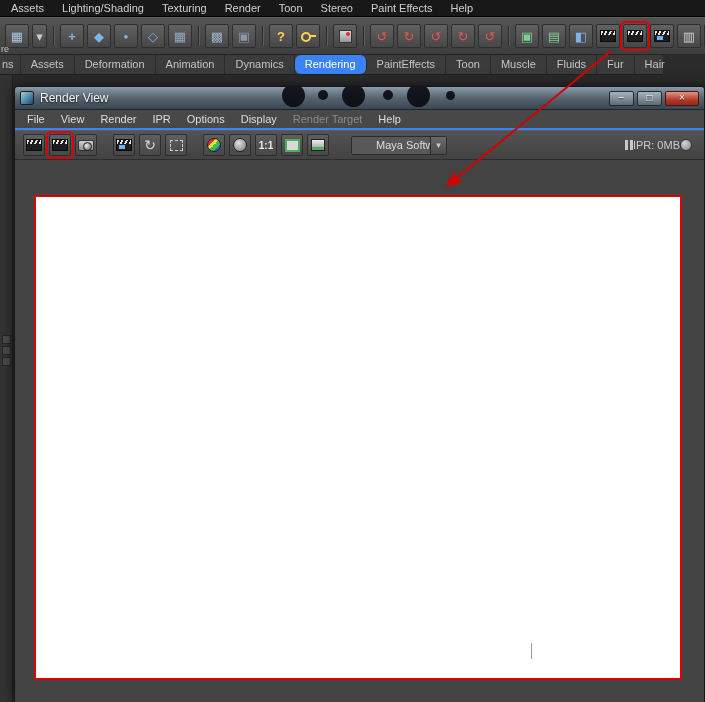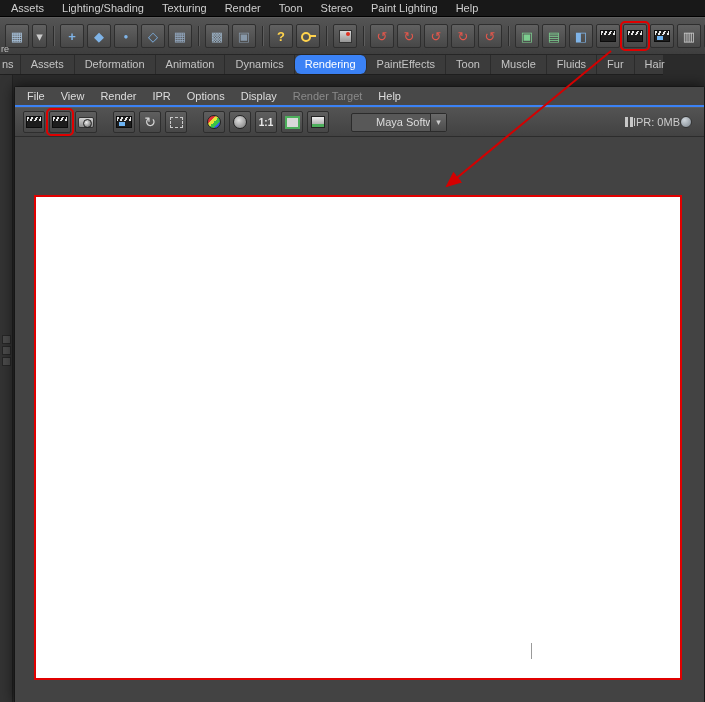--- a/index.html
+++ b/index.html
@@ -159,21 +159,21 @@
 </head>
 <body>
 
 <div class="menu-row">
   <span class="menu-item">Assets</span>
   <span class="menu-item">Lighting/Shading</span>
   <span class="menu-item">Texturing</span>
   <span class="menu-item">Render</span>
   <span class="menu-item">Toon</span>
   <span class="menu-item">Stereo</span>
-  <span class="menu-item">Paint Lighting</span>
+  <span class="menu-item">Paint Effects</span>
   <span class="menu-item">Help</span>
 </div>
 
 <div class="status-row">
   <span class="sicon">
       <span style="color:#a9c4de">▦</span>
     </span>
   <span class="sicon narrow">
       <span style="color:#cccccc">▾</span>
     </span>
@@ -273,20 +273,35 @@
 <div class="toolbox-strip">
   <div class="tb-stack">
     <div class="tb-sq"></div>
     <div class="tb-sq"></div>
     <div class="tb-sq"></div>
   </div>
 </div>
 
 <div class="window">
 
+  <div class="titlebar">
+    <span class="appicon"></span>
+    <span class="title-text">Render View</span>
+    <span class="bcirc" style="left:267px; top:-3px; width:23px; height:23px;"></span>
+    <span class="bcirc" style="left:303px; top:3px; width:10px; height:10px;"></span>
+    <span class="bcirc" style="left:327px; top:-3px; width:23px; height:23px;"></span>
+    <span class="bcirc" style="left:368px; top:3px; width:10px; height:10px;"></span>
+    <span class="bcirc" style="left:392px; top:-3px; width:23px; height:23px;"></span>
+    <span class="bcirc" style="left:431px; top:4px; width:9px; height:9px;"></span>
+    <div class="winbtns">
+      <span class="winbtn">−</span>
+      <span class="winbtn">□</span>
+      <span class="winbtn close">×</span>
+    </div>
+  </div>
 
   <div class="rv-menubar">
     <span class="rv-menu-item">File</span>
     <span class="rv-menu-item">View</span>
     <span class="rv-menu-item">Render</span>
     <span class="rv-menu-item">IPR</span>
     <span class="rv-menu-item">Options</span>
     <span class="rv-menu-item">Display</span>
     <span class="rv-menu-item disabled">Render Target</span>
     <span class="rv-menu-item">Help</span>

